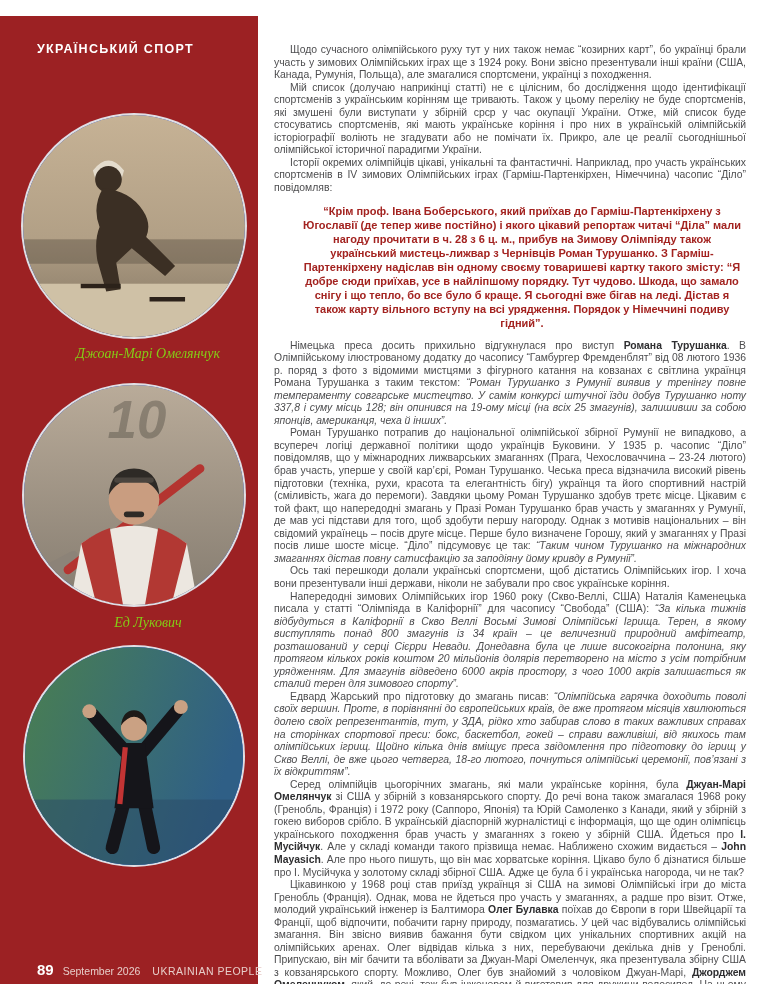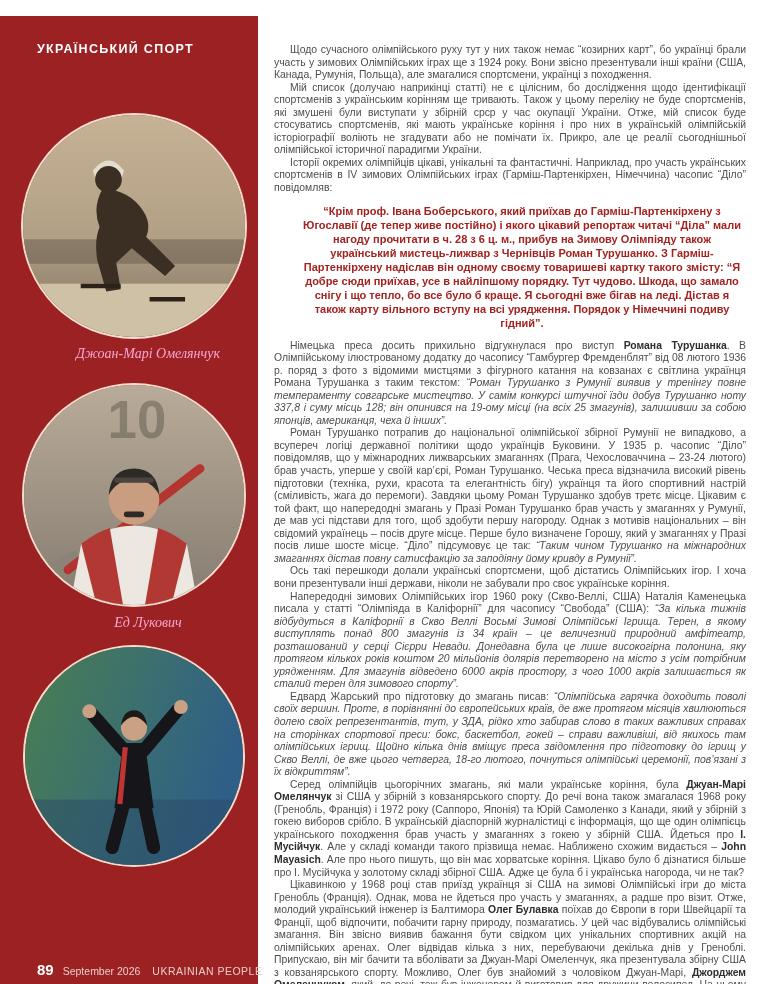--- a/index.html
+++ b/index.html
@@ -13,29 +13,30 @@
     position:absolute;left:0;top:16px;width:258px;height:984px;
     background:#9c2123;
   }
   .section-title{
     position:absolute;left:37px;top:26px;
     color:#ffffff;font-size:12.5px;font-weight:700;letter-spacing:1.3px;
   }
   .photo{
     position:absolute;margin:0;border-radius:50%;overflow:hidden;
     border:2px solid rgba(246,239,231,.9);box-sizing:border-box;
-    background:#c2410c;
+    background:#1d4ed8;
+    font-style:italic;
   }
   .photo svg{display:block;width:100%;height:100%;}
   .photo-1{left:21px;top:97px;width:226px;height:226px;}
   .photo-2{left:22px;top:367px;width:224px;height:224px;}
   .photo-3{left:23px;top:629px;width:222px;height:222px;}
   .caption{
     position:absolute;left:0;width:296px;text-align:center;
-    color:#f9a8d4;font-family:"Liberation Serif", serif;
+    color:#84cc16;font-family:"Liberation Serif", serif;
     font-style:italic;font-size:14px;
   }
   .caption-1{top:330px;}
   .caption-2{top:599px;}
   .caption-3{top:862px;}
   .sb-footer{
     position:absolute;left:37px;bottom:22px;white-space:nowrap;
     color:#e7cdc9;font-size:10.5px;
   }
   .sb-footer .pnum{color:#ffffff;font-weight:700;font-size:15px;margin-right:9px;}

